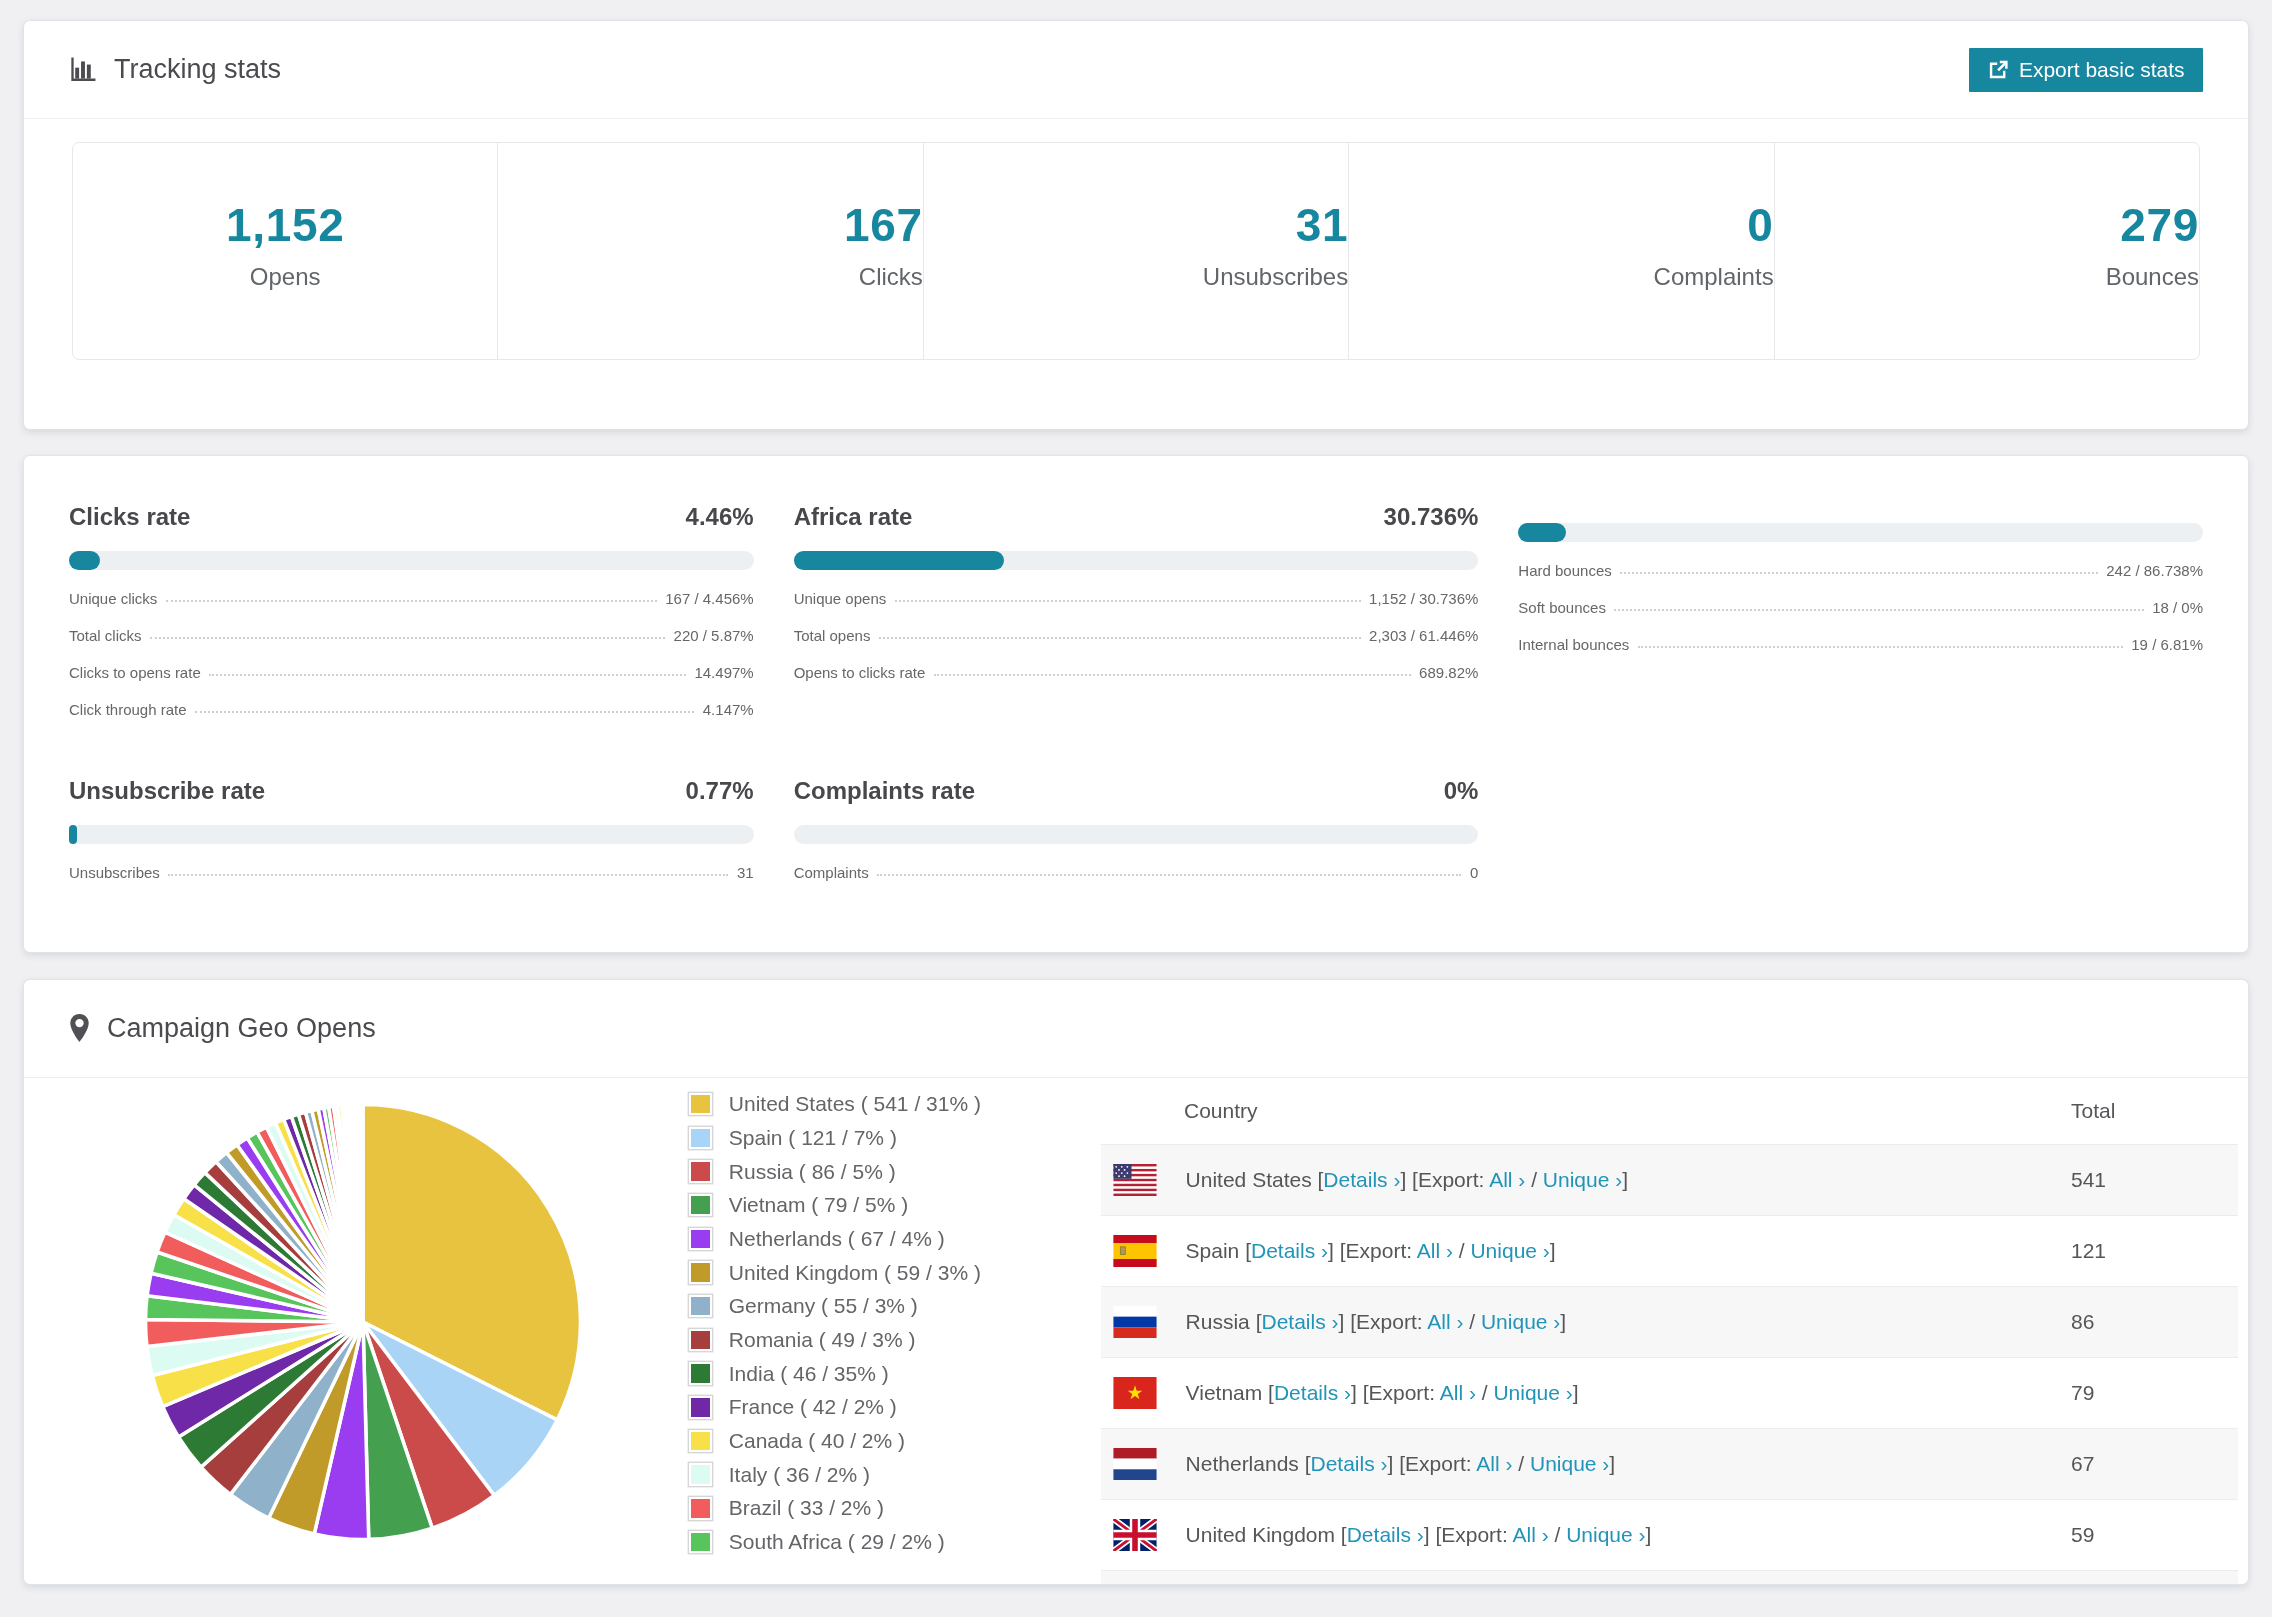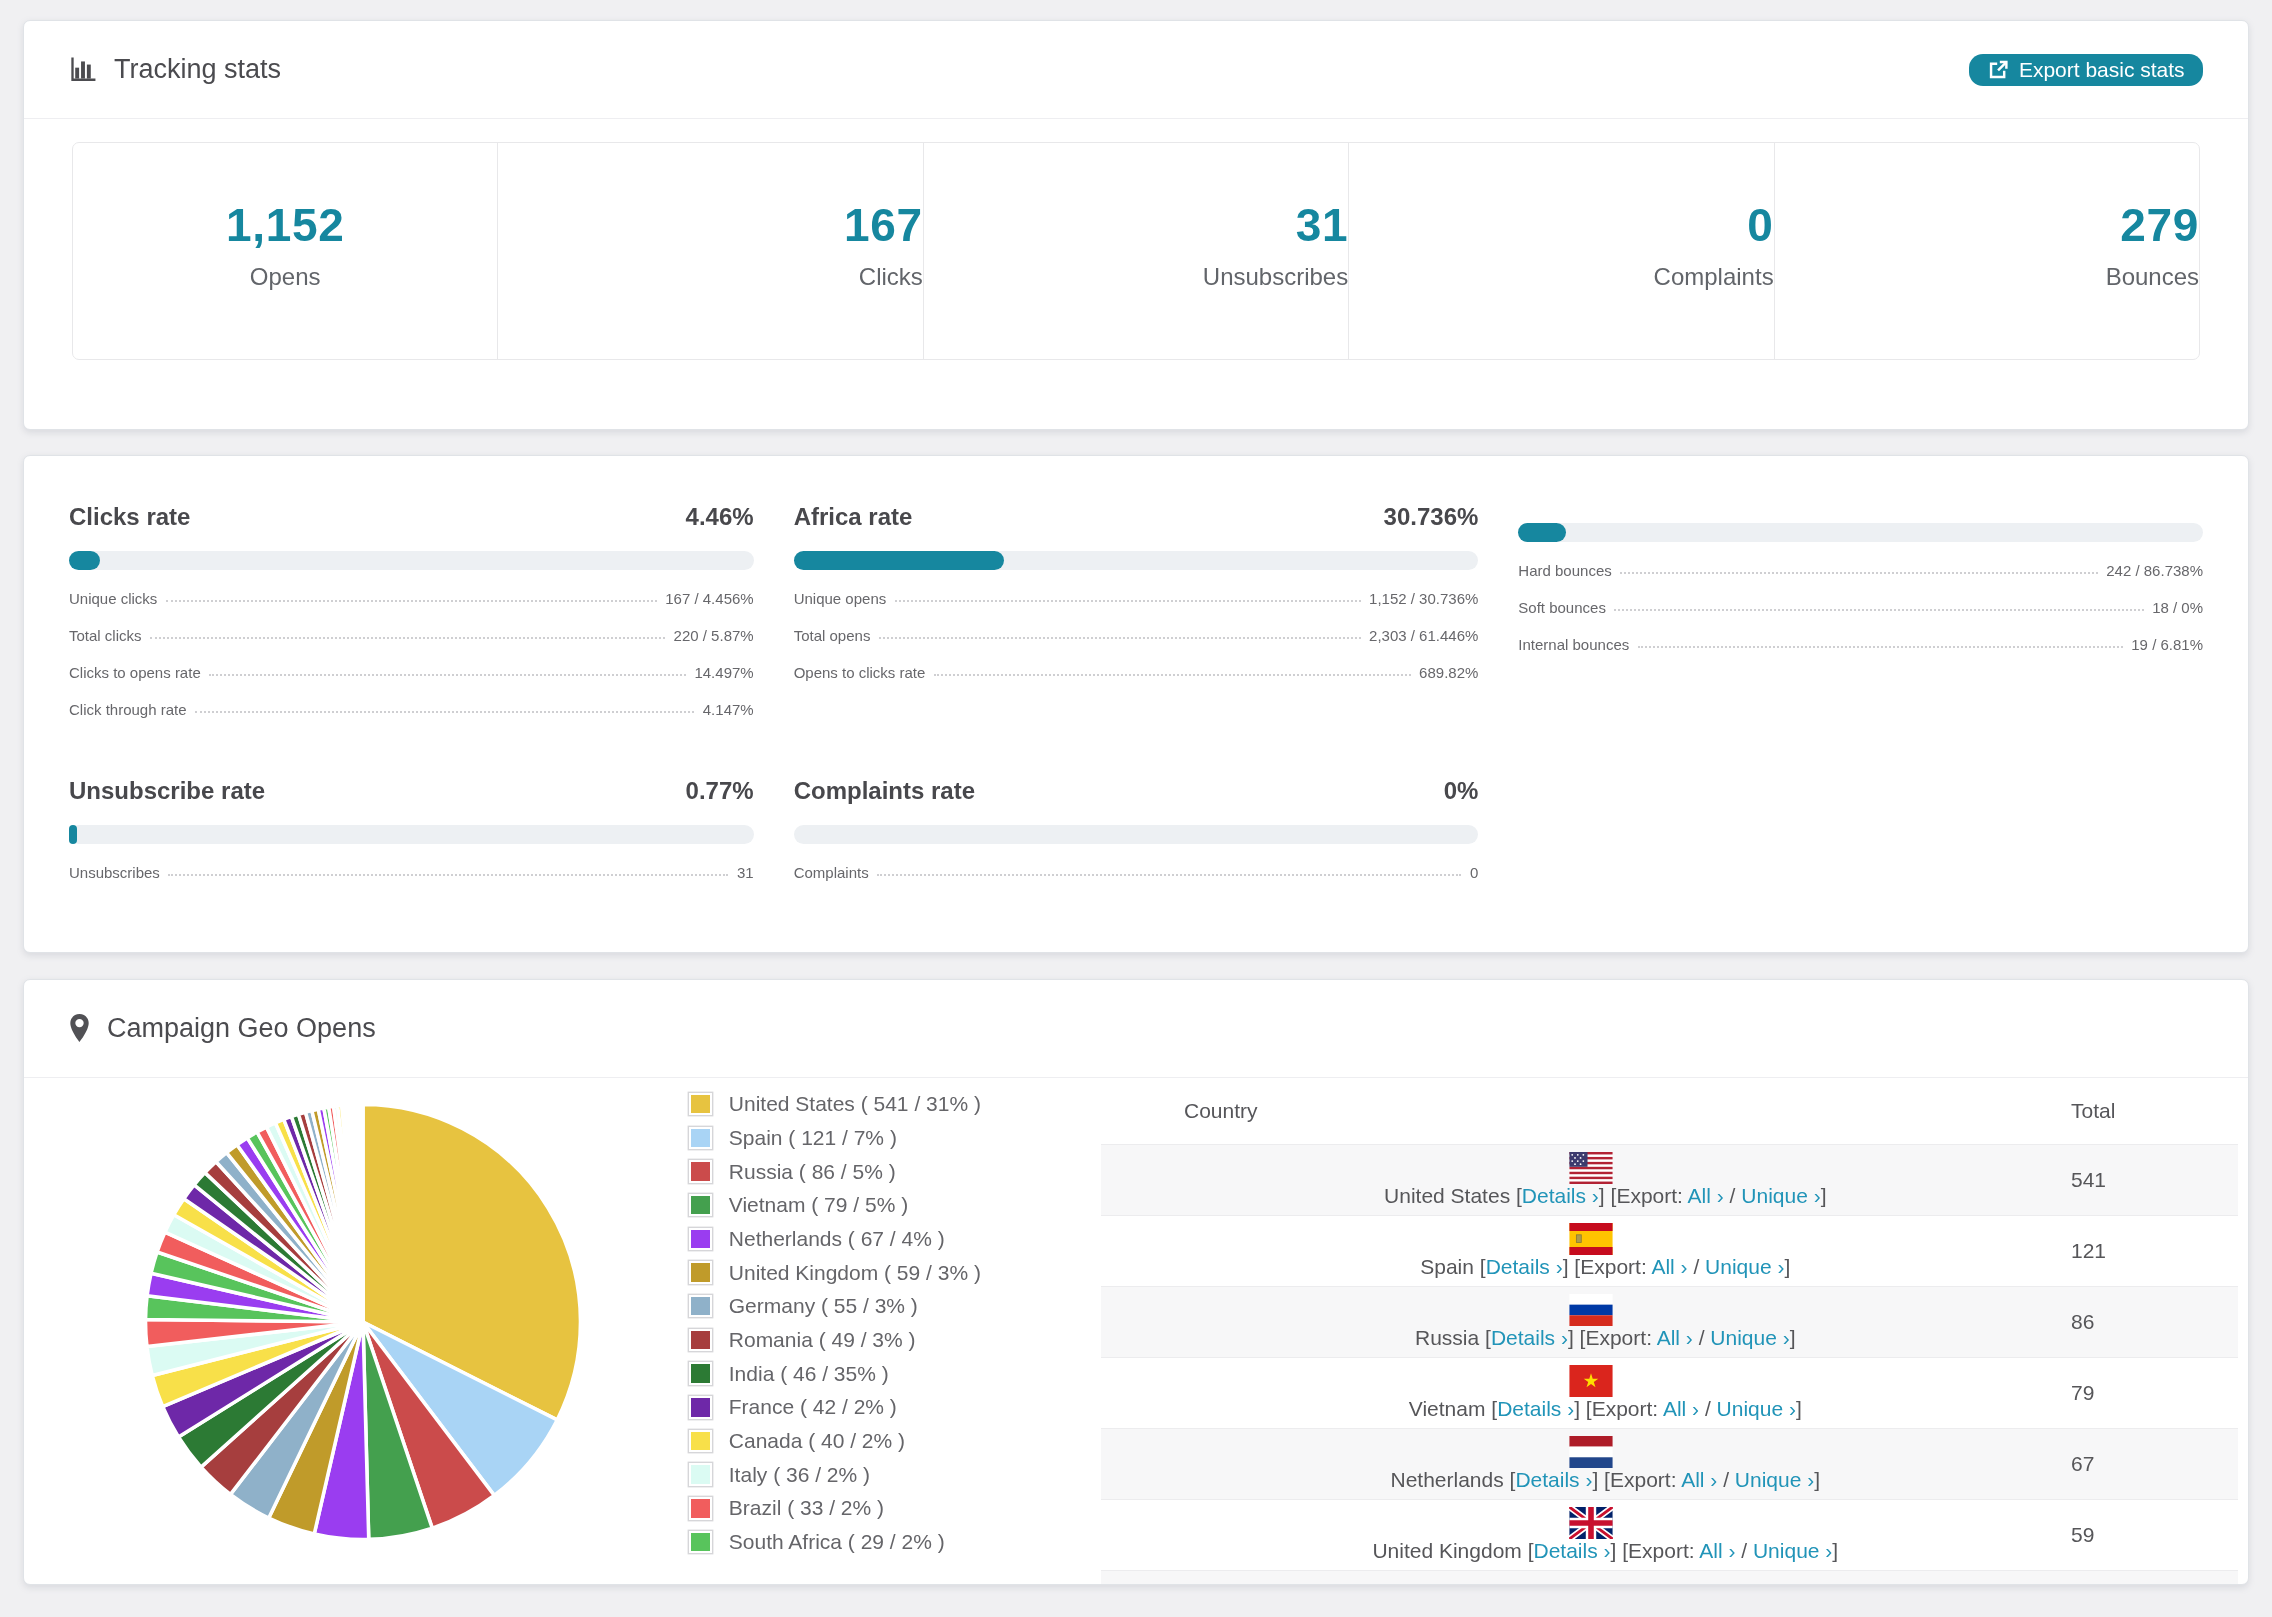--- a/index.html
+++ b/index.html
@@ -29,22 +29,22 @@
   .card-title {
     display: flex; align-items: center; gap: 17px;
     font-size: 27px; font-weight: 400; color: #4b4b4f; margin: 0;
   }
   .h-icon { display: inline-flex; align-items: center; }
 
   .btn-export {
     display: inline-flex; align-items: center; gap: 10px;
     background: #16879f; color: #fff;
     font-family: inherit; font-size: 21px; font-weight: 400;
-    border: none; border-radius: 14px;
-    height: 32px; padding: 0 18.4px; cursor: pointer;
+    border: none; border-radius: 1px;
+    height: 44px; padding: 0 18.4px; cursor: pointer;
   }
 
   
   .card-body { padding: 22.6px 48px 69px; }
   .summary-stats { display: flex; border: 1.4px solid #e8e8ea; border-radius: 7px; }
   .stat-box { flex: 1; text-align: center; padding: 55px 0 68px; }
   .stat-box + .stat-box { border-left: 1.4px solid #e8e8ea; text-align: right; }
   .stat-value { font-size: 46px; font-weight: 700; color: #16879f; letter-spacing: 0.7px; }
   .stat-label { font-size: 24px; color: #62656a; margin-top: 11.3px; }
 
@@ -78,21 +78,21 @@
     box-shadow: 0 0 0 1.4px #d6d6d9; margin: 1.4px 17px 1.4px 1.4px; flex: 0 0 auto; }
   .legend-label { font-size: 21px; color: #656569; white-space: nowrap; }
 
   .geo-table-wrap { flex: 1; margin-right: 10px; }
   .geo-table { width: 100%; border-collapse: collapse; font-size: 21px; color: #565659; }
   .geo-table th { font-weight: 400; text-align: left; height: 64px; color: #56565a; }
   .th-country { padding-left: 83px; }
   .th-total { width: 166px; }
   .geo-table td { height: 68px; border-top: 0.7px solid #ececee; vertical-align: middle; }
   .geo-table tbody tr:nth-child(odd) td { background: #f7f7f8; }
-  .country-flex { display: flex; align-items: center; padding-left: 10.6px; flex-direction: column; }
+  .country-flex { display: flex; align-items: center; padding-left: 10.6px; }
   .flag { width: 44px; height: 32px; flex: 0 0 auto; display: inline-flex; }
   .flag svg { width: 44px; height: 32px; display: block; }
   .row-text { margin-left: 29px; white-space: nowrap; }
   .geo-link { color: #2194b8; text-decoration: none; cursor: pointer; }
   tr.partial-row td { height: 68px; }
 </style>
 </head>
 <body>
 
 <div class="page">

